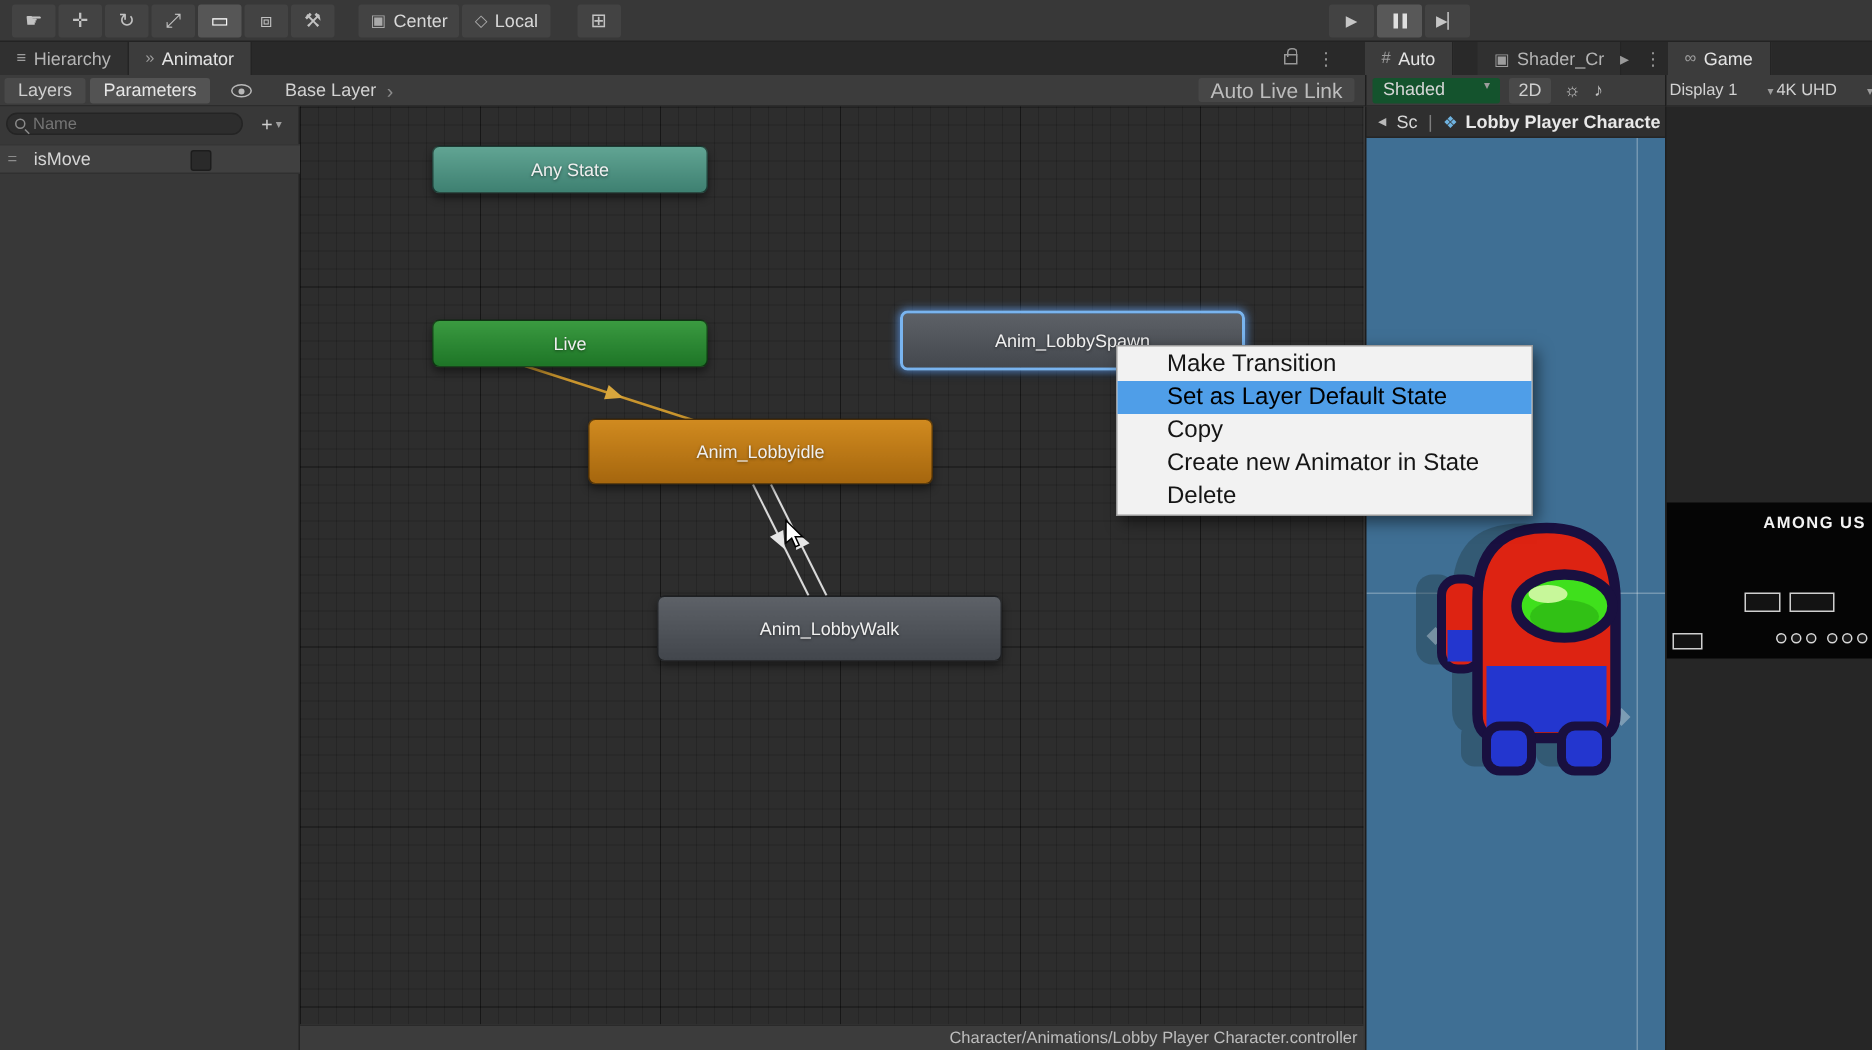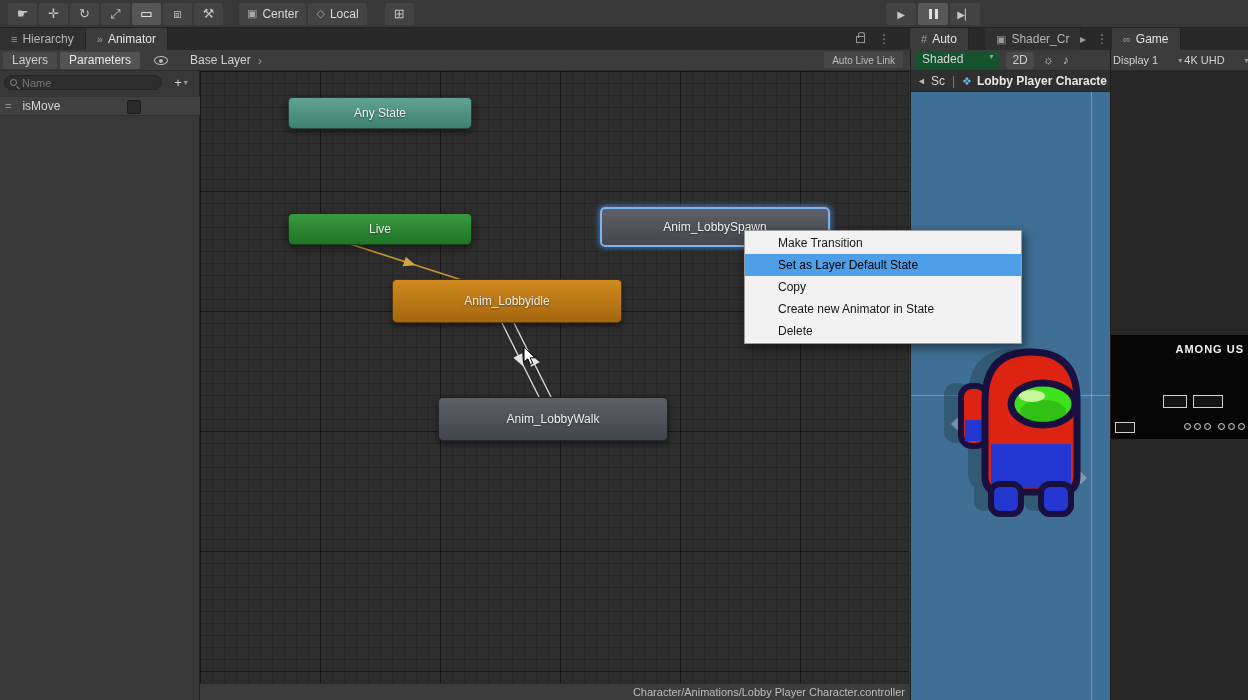--- a/index.html
+++ b/index.html
@@ -44,21 +44,21 @@
   .abtn{height:17px;display:flex;align-items:center;padding:0 9px;background:#494949;
     border-radius:2px;color:#cfcfcf;margin-left:3px}
   .abtn.lit{background:#535353;color:#e6e6e6}
   .eye{display:inline-block;width:14px;height:9px;border:1px solid #b8b8b8;border-radius:50%;
     position:relative;margin-left:14px}
   .eye::after{content:"";position:absolute;left:4px;top:2px;width:4px;height:4px;
     background:#b8b8b8;border-radius:50%}
   #breadcrumb{margin-left:22px;color:#d2d2d2;display:flex;align-items:center;gap:7px}
   #breadcrumb .chev{color:#8d8d8d;font-size:13px}
   #autolive{margin-left:auto;margin-right:7px;height:16px;display:flex;align-items:center;
-    padding:0 8px;background:#474747;border-radius:2px;color:#bdbdbd;font-size:10px}
+    padding:0 8px;background:#474747;border-radius:2px;color:#bdbdbd;font-size:14px}
 
   
   #params{left:0;top:71px;width:200px;height:629px;background:#383838;
     border-right:1px solid #232323}
   #searchwrap{position:absolute;left:4px;top:4px;width:158px;height:15px;background:#2d2d2d;
     border:1px solid #242424;border-radius:8px}
   .mag{position:absolute;left:5px;top:3px;width:7px;height:7px;border:1px solid #8c8c8c;
     border-radius:50%}
   .mag::after{content:"";position:absolute;left:5.5px;top:5.5px;width:4px;height:1px;
     background:#8c8c8c;transform:rotate(45deg);transform-origin:0 0}
@@ -95,21 +95,21 @@
     box-shadow:0 0 6px 1px rgba(100,160,240,.75),0 3px 6px rgba(0,0,0,.45)}
   #node-idle{left:192px;top:208px;width:230px;height:44px;
     background:linear-gradient(#d08a1f,#a5660e)}
   #node-walk{left:238px;top:326px;width:230px;height:44px;
     background:linear-gradient(#5d6167,#42464c)}
   #edges{position:absolute;left:0;top:0;pointer-events:none}
 
   
   #context-menu{left:744px;top:230px;width:278px;background:#f2f2f2;border:1px solid #9a9a9a;
     box-shadow:3px 4px 10px rgba(0,0,0,.5);z-index:60;padding:1px 0}
-  .menu-item{height:22px;line-height:22px;padding-left:33px;font-size:12px;color:#151515}
+  .menu-item{height:22px;line-height:22px;padding-left:33px;font-size:16px;color:#151515}
   .menu-item.highlighted{background:#4f9ee8;color:#000}
 
   
   #scene-toolbar{left:910px;top:50px;width:200px;height:21px;background:#3c3c3c;
     border-bottom:1px solid #2c2c2c;border-left:1px solid #1e1e1e;display:flex;
     align-items:center;font-size:12px}
   #shadedbtn{height:17px;display:flex;gap:26px;padding:0 7px;margin-left:4px;
     background:#14532d;border-radius:2px;color:#d6d6d6}
   #btn2d{height:17px;display:flex;align-items:center;padding:0 6px;margin-left:6px;
     background:#494949;border-radius:2px;color:#cfcfcf}

